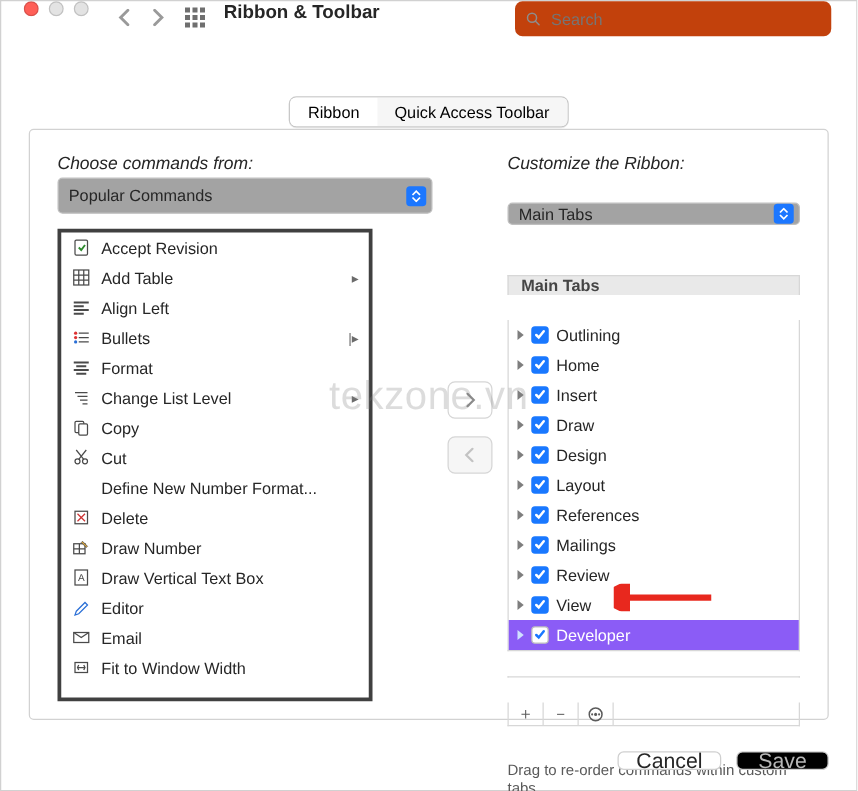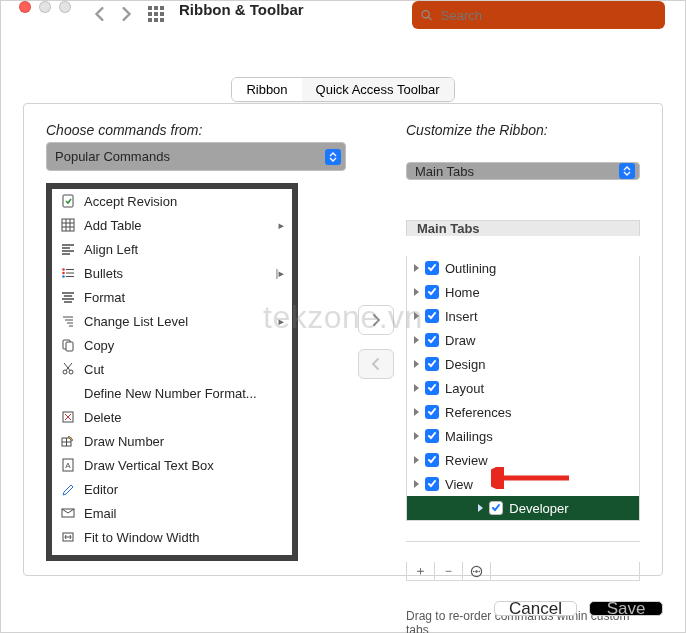--- a/index.html
+++ b/index.html
@@ -54,21 +54,21 @@
   display:flex; align-items:center; padding:0 4px 0 8px; position:relative;
 }
 .select .sel-text { flex:1; }
 .select .arrows {
   width:16px; height:16px; background:#1c77ff; border-radius:3px;
   display:flex; flex-direction:column; align-items:center; justify-content:center; color:#fff; gap:-1px;
 }
 .select .arrows svg { width:8px; height:5px; display:block; }
 
 .listbox {
-  margin-top:12px; border:6px solid #404040; background:#fff; flex:1; overflow:hidden;
+  margin-top:12px; border:3px solid #404040; background:#fff; flex:1; overflow:hidden;
 }
 .cmd { height:24px; display:flex; align-items:center; padding:0 8px; gap:8px; position:relative; }
 .cmd .ic { width:16px; height:16px; display:flex; align-items:center; justify-content:center; color:#4a4a4a; }
 .cmd .ic svg { width:14px; height:14px; }
 .cmd .sub { position:absolute; right:8px; color:#6b6b6b; font-size:11px; }
 .cmd.faded { opacity:.55; border-bottom:1px solid #f0f0f0; height:18px; }
 
 .midbtn {
   width:36px; height:30px; border:1px solid #d6d6d6; border-radius:6px; background:#fff;
   display:flex; align-items:center; justify-content:center; color:#8b8b8b;
@@ -82,21 +82,21 @@
 .tree { border:1px solid #d7d7d7; border-top:none; background:#fff; flex:1; }
 .node { height:24px; display:flex; align-items:center; padding:0 6px 0 4px; gap:4px; }
 .node .disc { color:#7e7e7e; font-size:12px; width:10px; text-align:center; }
 .node .disc svg{ width:8px; height:8px; }
 .check {
   width:14px; height:14px; border-radius:3px; background:#1978ff;
   display:flex; align-items:center; justify-content:center; color:#fff; margin-right:2px;
 }
 .check svg{ width:10px; height:10px; }
 .check.white { background:#fff; border:1px solid #bfbfbf; color:#1978ff; }
-.node.sel { background:#14532d; color:#fff;justify-content:center; }
+.node.sel { background:#8b5cf6; color:#fff; }
 .node.sel .disc { color:#cfe0ff; }
 .node.sel .check.white svg { stroke:#1978ff; }
 
 .below { border:1px solid #d7d7d7; border-top:none; height:22px; display:flex; }
 .bbtn { width:28px; border-right:1px solid #d7d7d7; display:flex; align-items:center; justify-content:center; color:#5b5b5b; }
 .bhint { font-size:12px; color:#595959; margin-top:8px; }
 
 .arrow-callout {
   position:absolute; left:490px; top:466px; pointer-events:none;
 }

